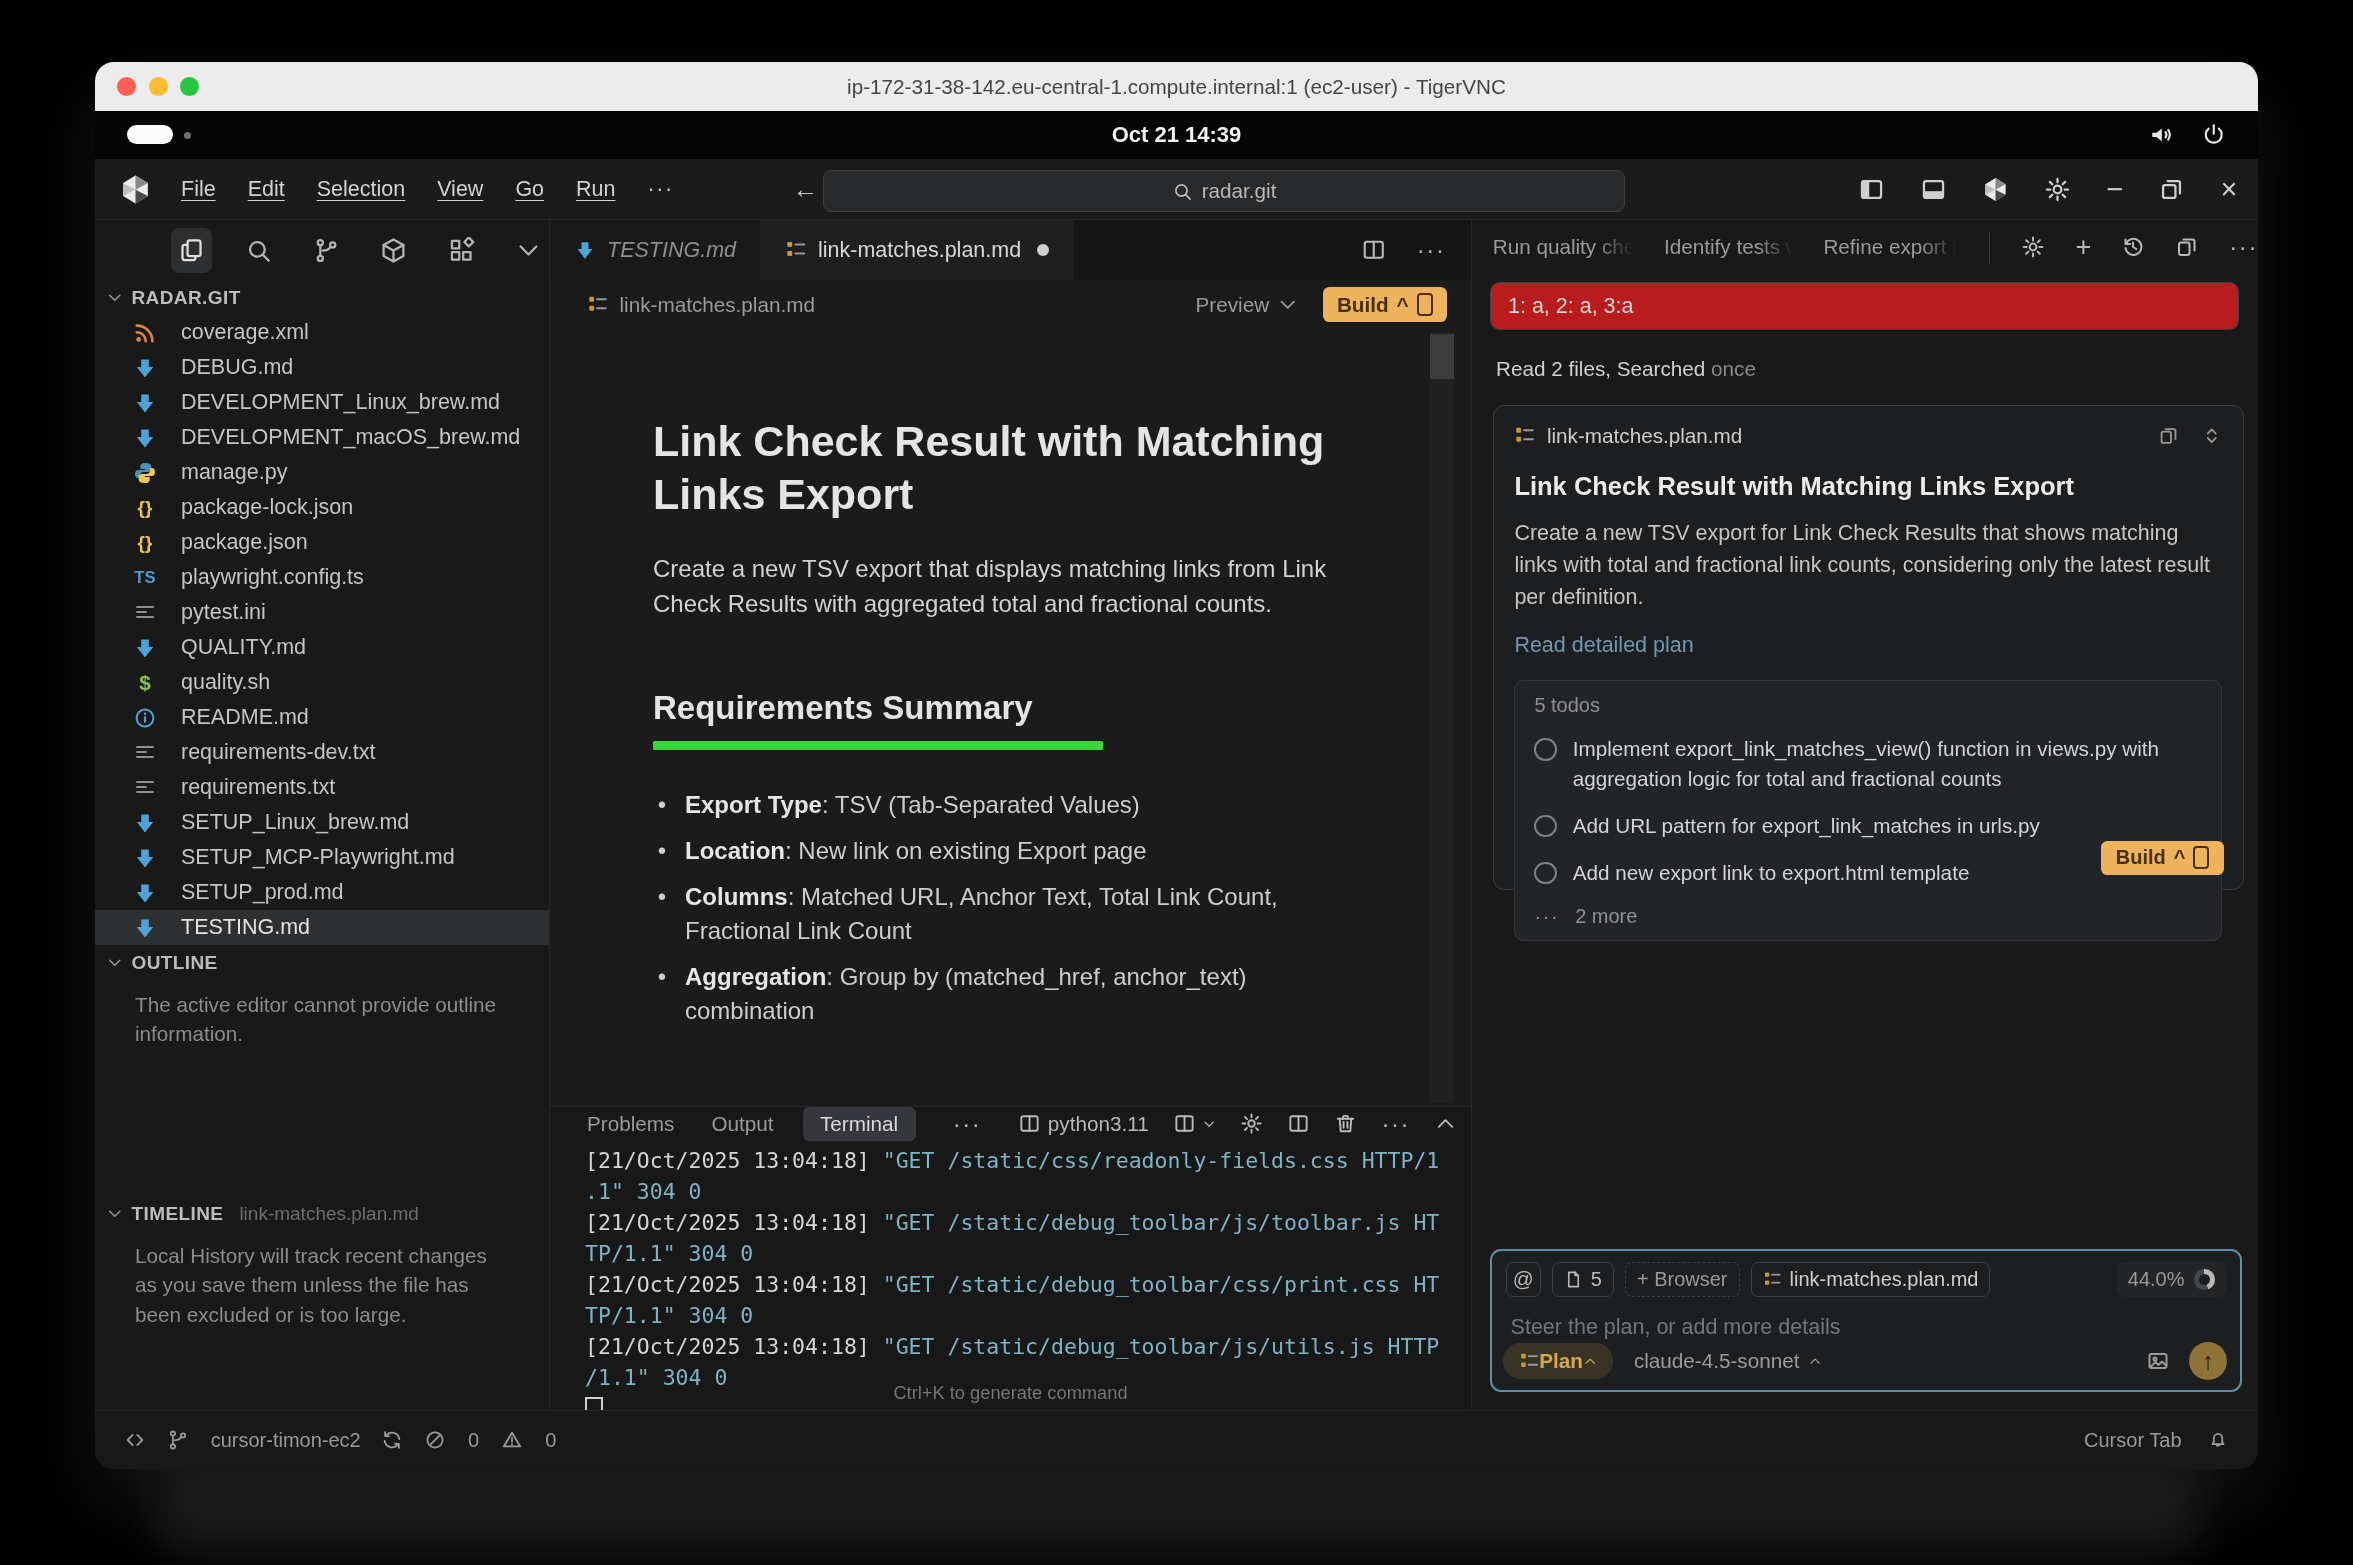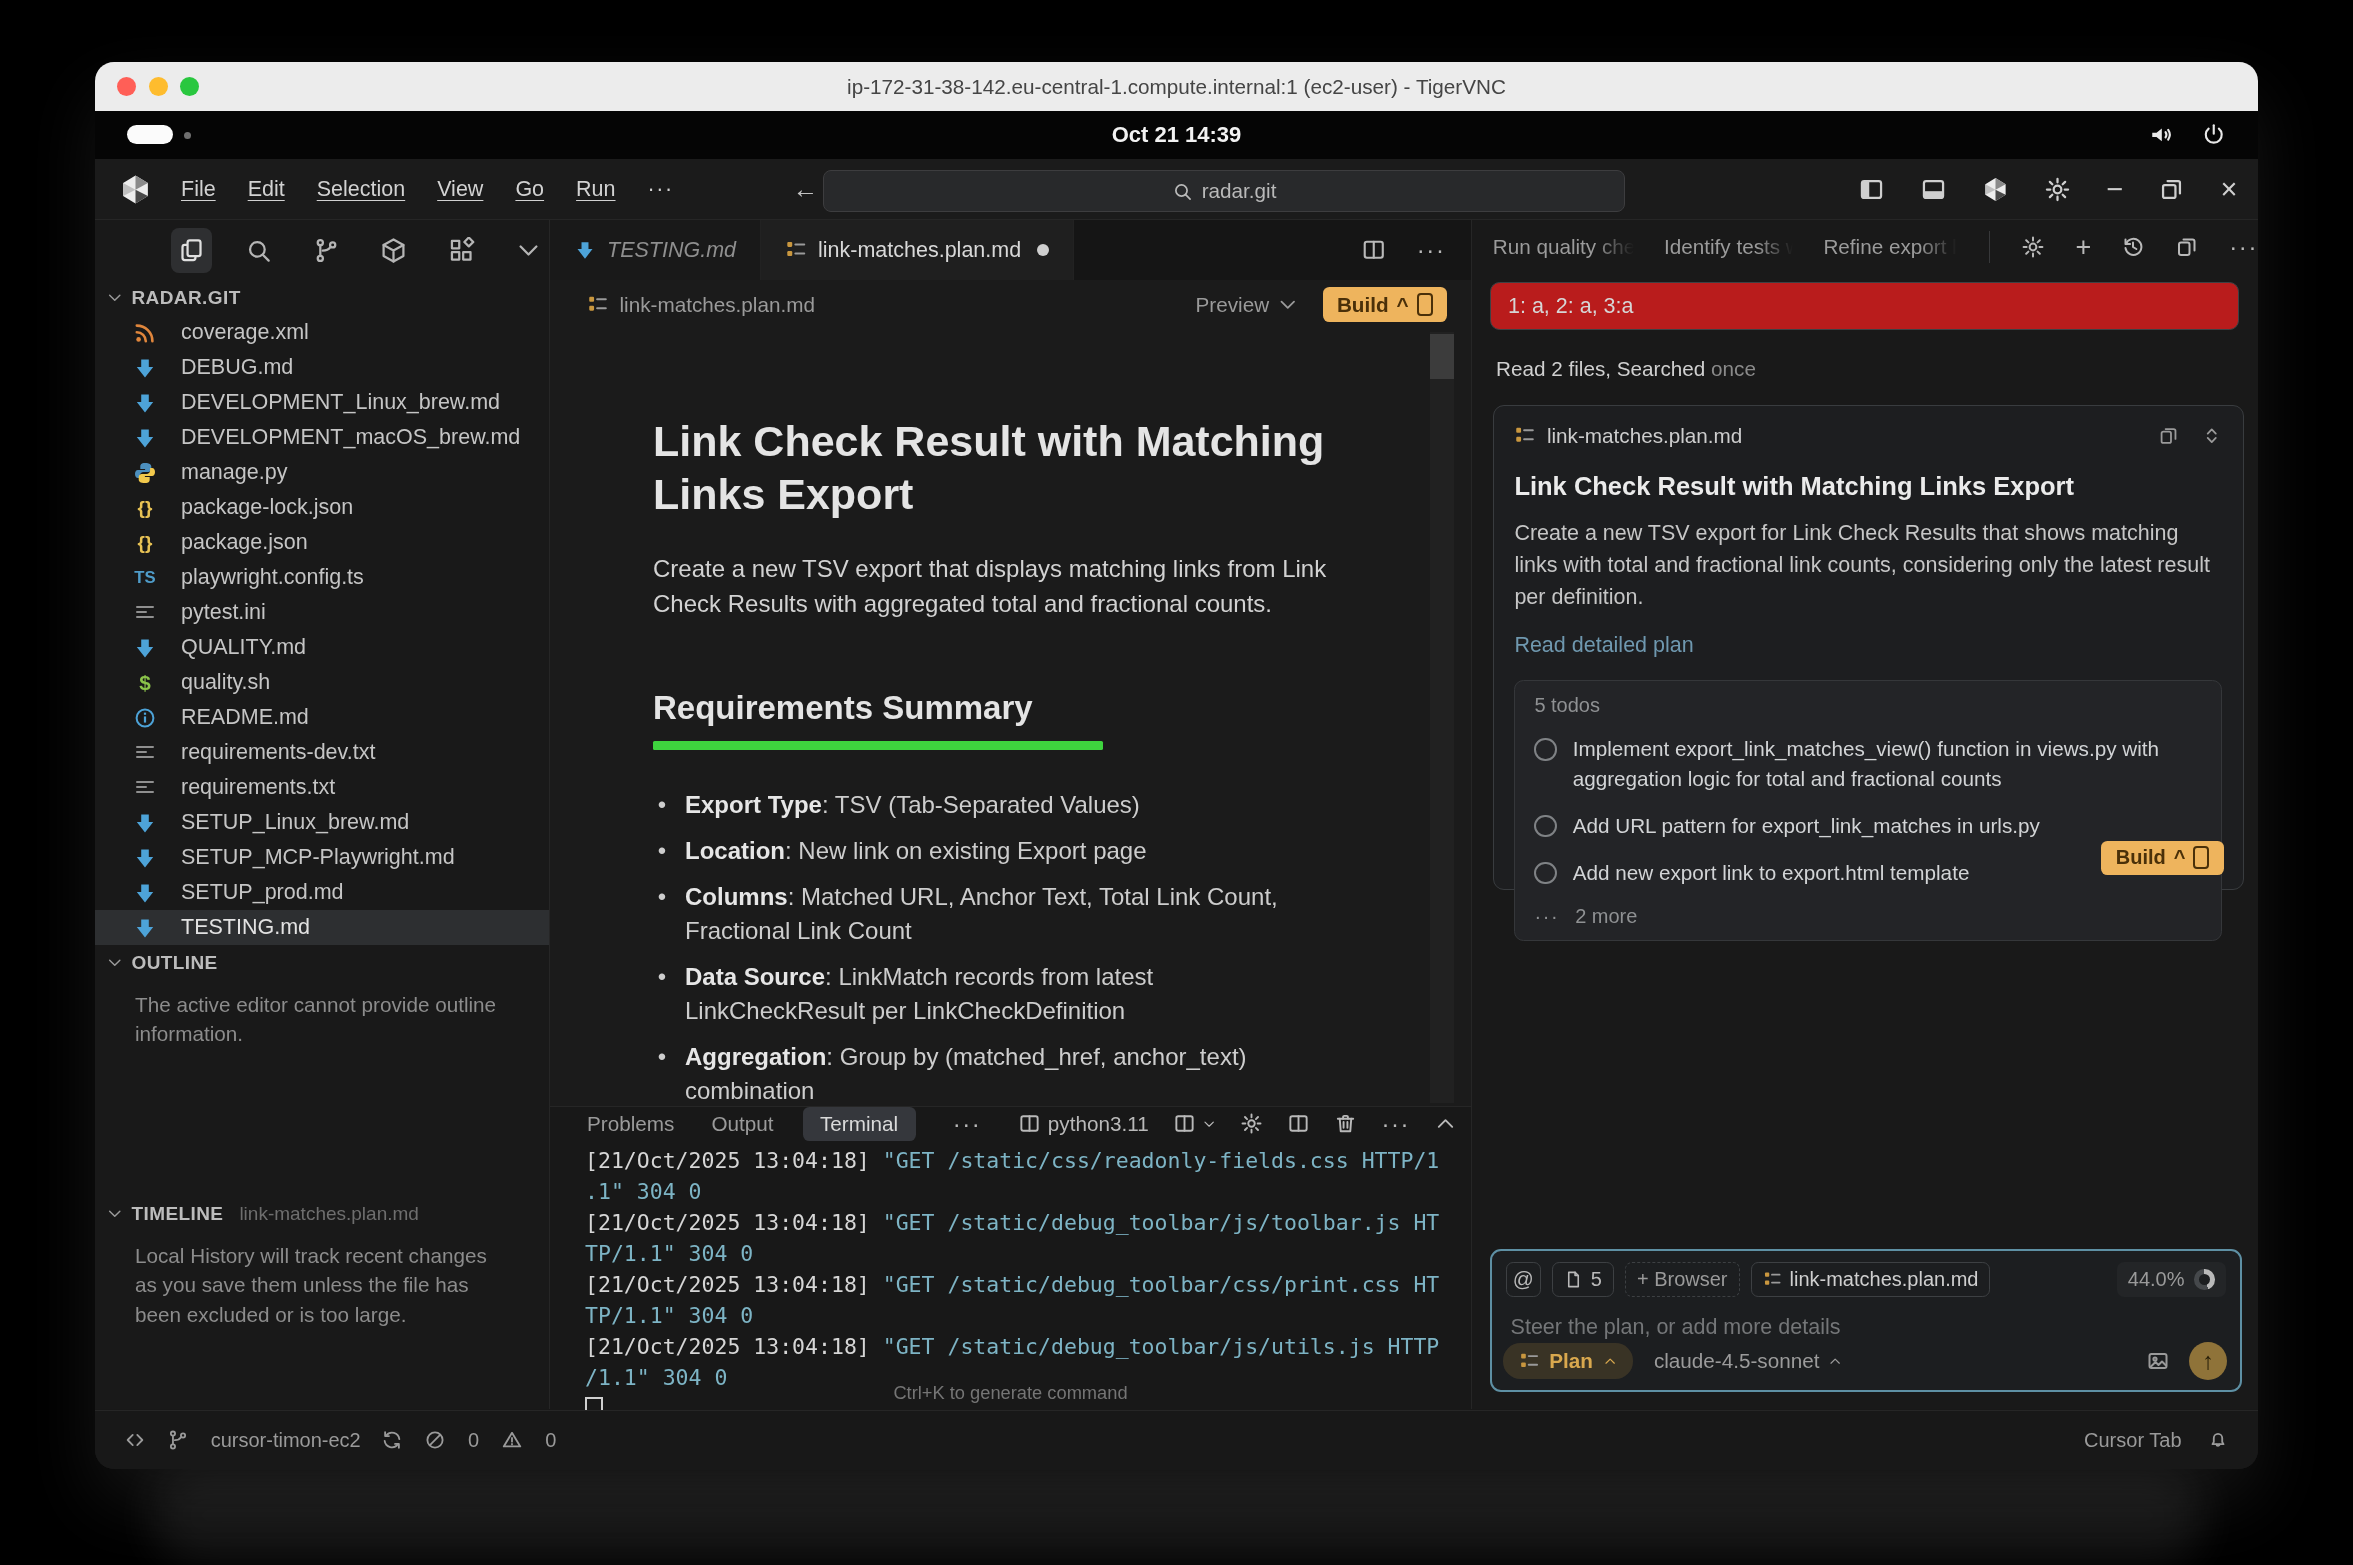--- a/index.html
+++ b/index.html
@@ -150,21 +150,21 @@
   .chip .ic{width:19px;height:19px;}
   .chip-at{width:35px;padding:0;justify-content:center;font-size:20.7px;}
   .chip-dashed{border-style:dashed;color:#9a9a9a;}
   .chip-file{color:#cfcfcf;}
   #pct-wrap{margin-left:auto;display:flex;align-items:center;gap:9.5px;color:#9a9a9a;font-size:20px;
     background:#232527;border-radius:7.2px;padding:6.4px 11px;}
   #pct-ring{width:20.7px;height:20.7px;border-radius:50%;background:conic-gradient(#b9b9b9 0 158deg,#45484b 158deg 360deg);position:relative;}
   #pct-ring::after{content:"";position:absolute;inset:4.8px;border-radius:50%;background:#1c1e20;}
   #ci-placeholder{margin:17.5px 0 0 4.8px;color:#747678;font-size:21.5px;}
   #ci-bottom{position:absolute;left:11px;right:12.7px;bottom:9.5px;display:flex;align-items:center;}
-  #plan-pill{display:flex;align-items:center;gap:10px;background:rgba(210,160,70,.16);border-radius:17.5px;
+  #plan-pill{display:flex;align-items:center;gap:0;background:rgba(210,160,70,.16);border-radius:17.5px;
     padding:6.4px 16px;color:#d9a84e;font-size:20.7px;font-weight:700;}
   #plan-pill .ic{width:20.7px;height:20.7px;}
   #plan-pill .ic.chev{width:14.3px;height:14.3px;}
   #model-dd{margin-left:20.7px;display:flex;align-items:center;gap:8px;color:#9b9b9b;font-size:20.7px;}
   #model-dd .ic{width:14.3px;height:14.3px;}
   #ci-right{margin-left:auto;display:flex;align-items:center;gap:19px;}
   #ci-right .ic{width:24px;height:24px;color:#9a9a9a;}
   #send-btn{width:38px;height:38px;border-radius:50%;background:#8f7339;display:flex;align-items:center;
     justify-content:center;color:#241c07;font-size:24px;font-weight:700;}
 
@@ -569,21 +569,20 @@
       <div id="mdwrap">
         <div id="mdcontent">
           <div id="md-h1">Link Check Result with Matching Links Export</div>
           <div id="md-intro">Create a new TSV export that displays matching links from Link Check Results with aggregated total and fractional counts.</div>
           <div id="md-h2">Requirements Summary</div>
           <div id="md-underline"></div>
           <div id="md-bullets">
               <div class="md-li"><b>Export Type</b>: TSV (Tab-Separated Values)</div>
               <div class="md-li"><b>Location</b>: New link on existing Export page</div>
               <div class="md-li"><b>Columns</b>: Matched URL, Anchor Text, Total Link Count, Fractional Link Count</div>
-              <div class="md-li"><b>Data Source</b>: LinkMatch records from latest LinkCheckResult per LinkCheckDefinition</div>
               <div class="md-li"><b>Aggregation</b>: Group by (matched_href, anchor_text) combination</div>
             </div>
         </div>
         <div id="mdscroll">
             <div id="mdthumb"></div>
           </div>
       </div>
 
       <div id="terminal">
         <div id="term-head">

